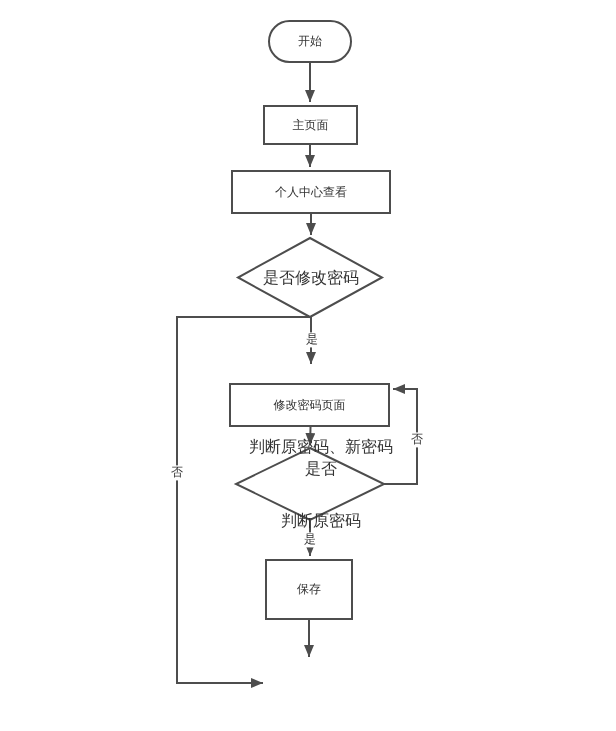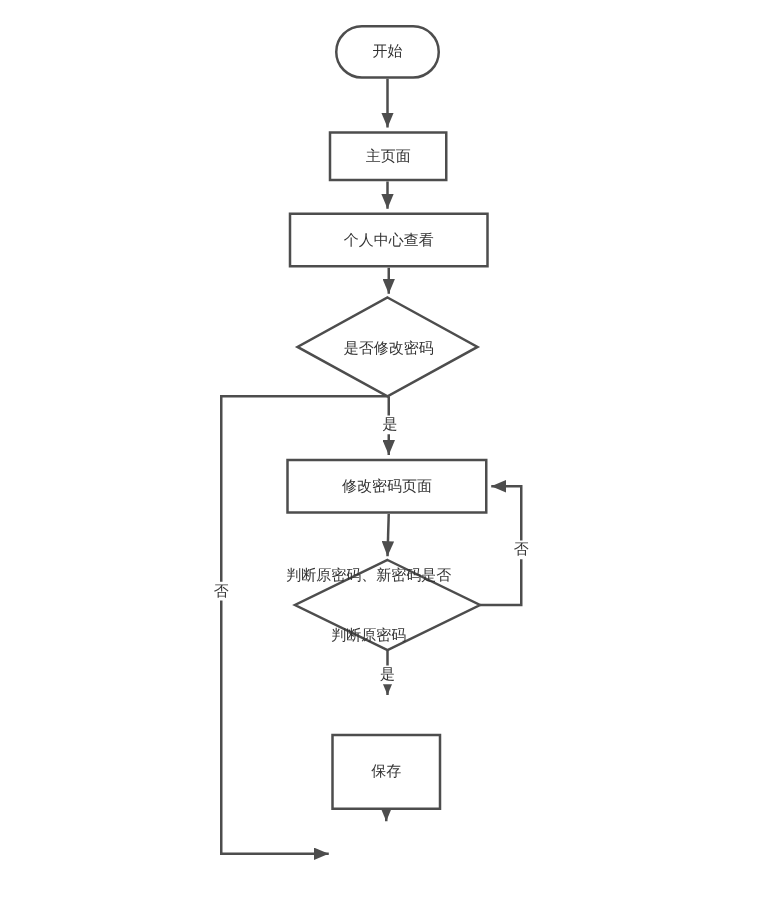--- a/index.html
+++ b/index.html
@@ -20,21 +20,21 @@
     background:var(--fill,#ffffff);
     border:2px solid var(--stroke,#4d4d4d);
     display:flex;align-items:center;justify-content:center;
     font-size:12px;color:var(--text,#333333);
     text-align:center;
   }
   .terminator{border-radius:24px;}
   .diamond-label{
     position:absolute;
     display:flex;flex-direction:column;align-items:center;justify-content:center;
-    font-size:12px;color:var(--text,#333333);
+    font-size:16px;color:var(--text,#333333);
     text-align:center;line-height:1.35;
     background:transparent;border:none;
   }
   .edge-label{
     position:absolute;
     transform:translate(-50%,-50%);
     background:var(--background,#ffffff);
     padding:1px 2px;
     font-size:12px;color:var(--text,#333333);
     line-height:1.1;
@@ -75,30 +75,30 @@
   </div>
 
   <div class="node" style="left:231px;top:170px;width:160px;height:44px;">
     <span>个人中心查看</span>
   </div>
 
   <div class="diamond-label" style="left:240px;top:258px;width:142px;height:40px;">
     <span>是否修改密码</span>
   </div>
 
-  <div class="node" style="left:229px;top:367px;width:161px;height:44px;">
+  <div class="node" style="left:229px;top:383px;width:161px;height:44px;">
     <span>修改密码页面</span>
   </div>
 
-  <div class="diamond-label" style="left:219px;top:455px;width:152px;height:58px;gap:31px;">
+  <div class="diamond-label" style="left:245px;top:455px;width:152px;height:58px;gap:31px;">
     <span>判断原密码、新密码是否</span>
     <span>判断原密码</span>
   </div>
 
-  <div class="node" style="left:265px;top:587px;width:88px;height:61px;">
+  <div class="node" style="left:265px;top:559px;width:88px;height:61px;">
     <span>保存</span>
   </div>
 
 
   <div class="edge-label" style="left:312px;top:340px;">是</div>
   <div class="edge-label" style="left:177px;top:473px;">否</div>
   <div class="edge-label" style="left:417px;top:440px;">否</div>
   <div class="edge-label" style="left:310px;top:540px;">是</div>
 
 </div>

